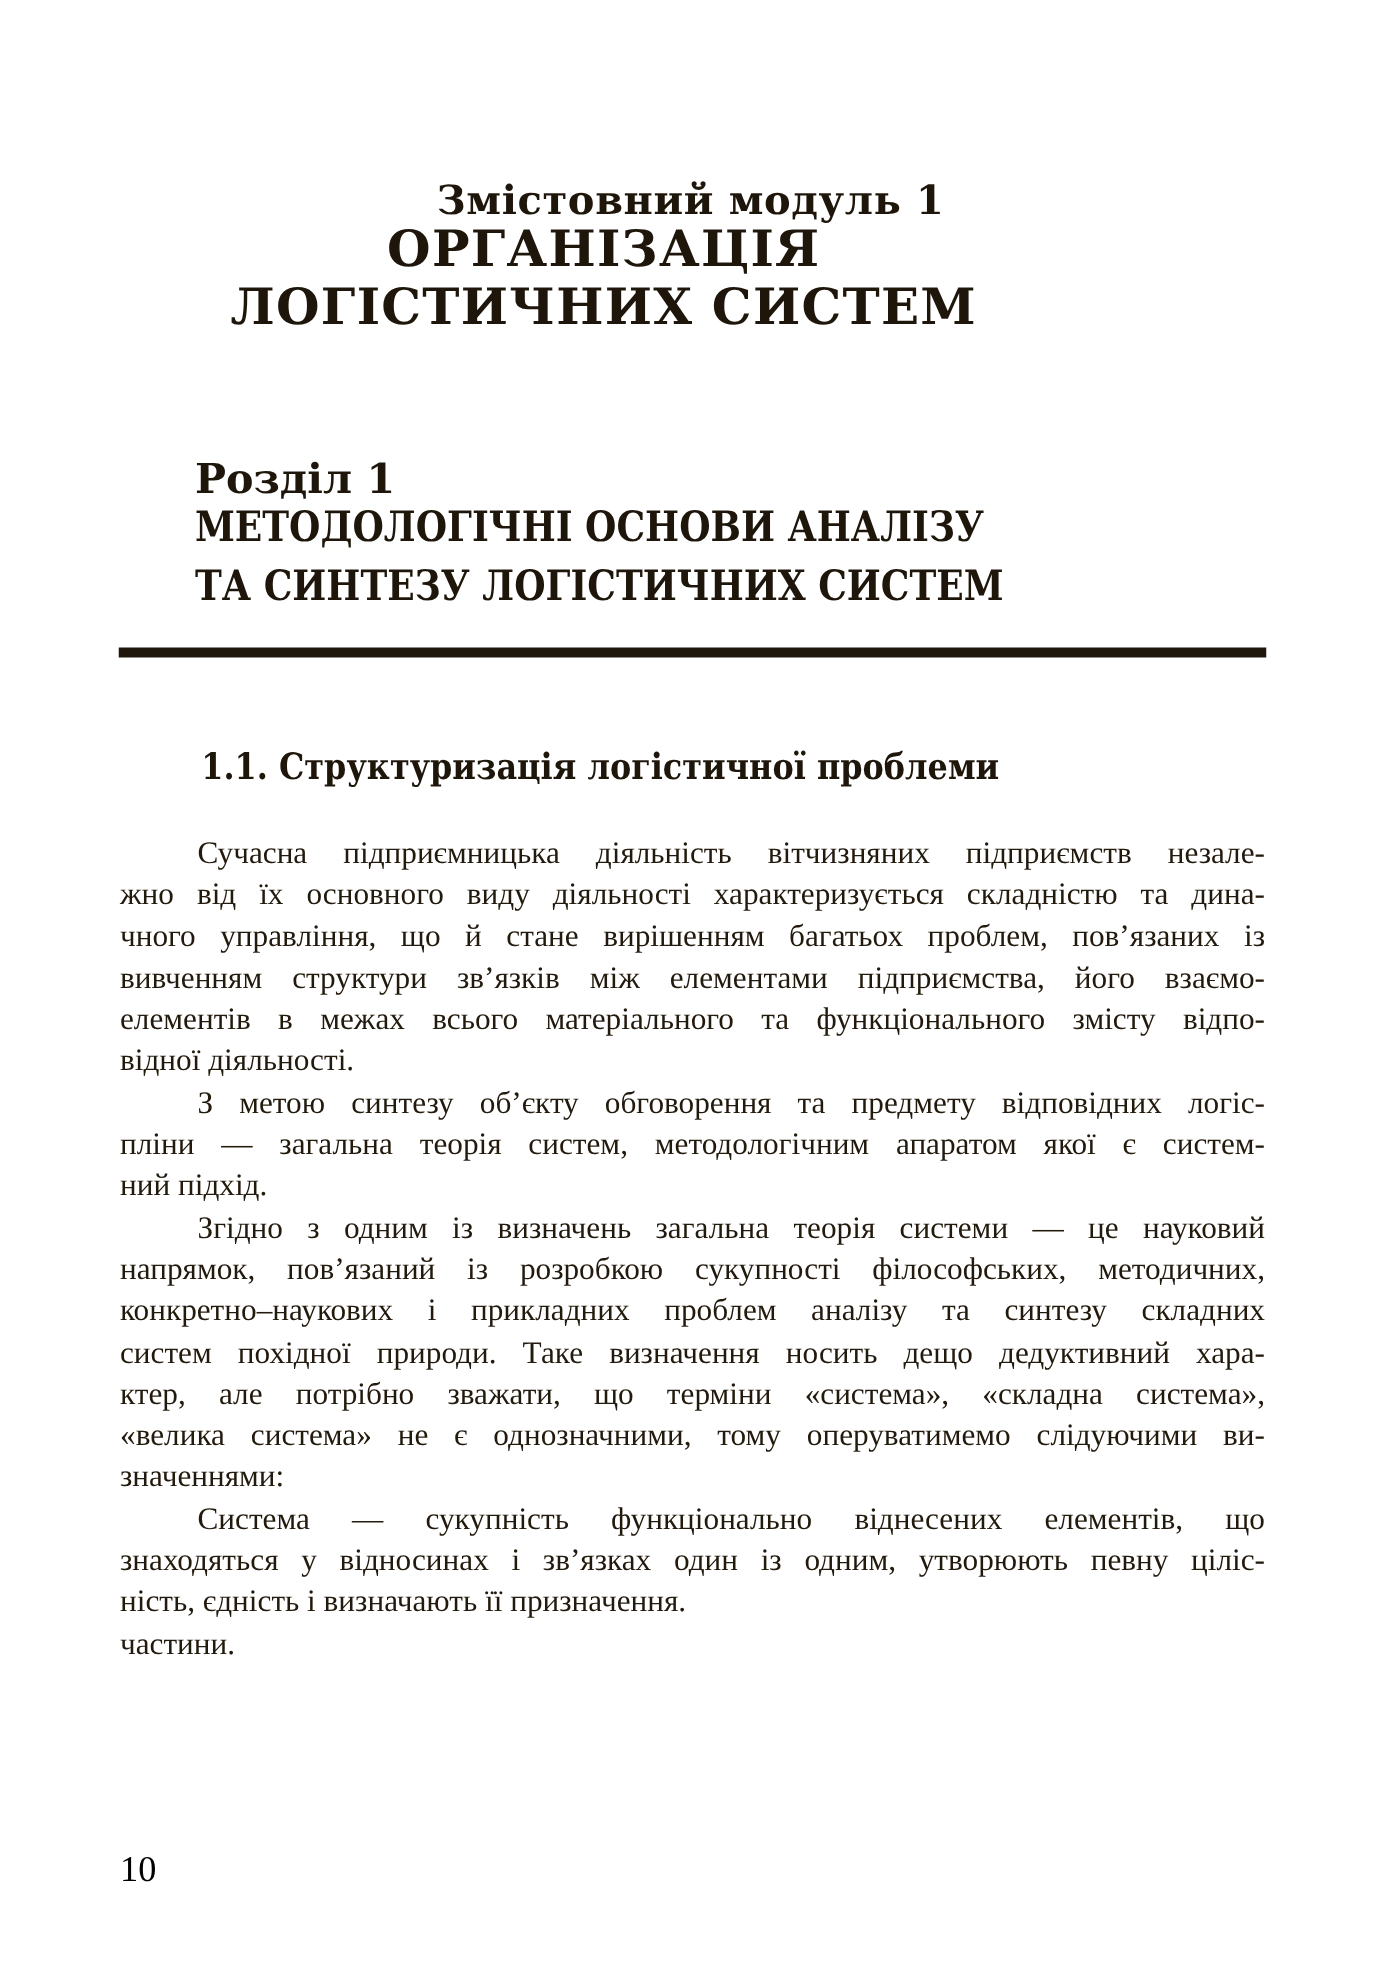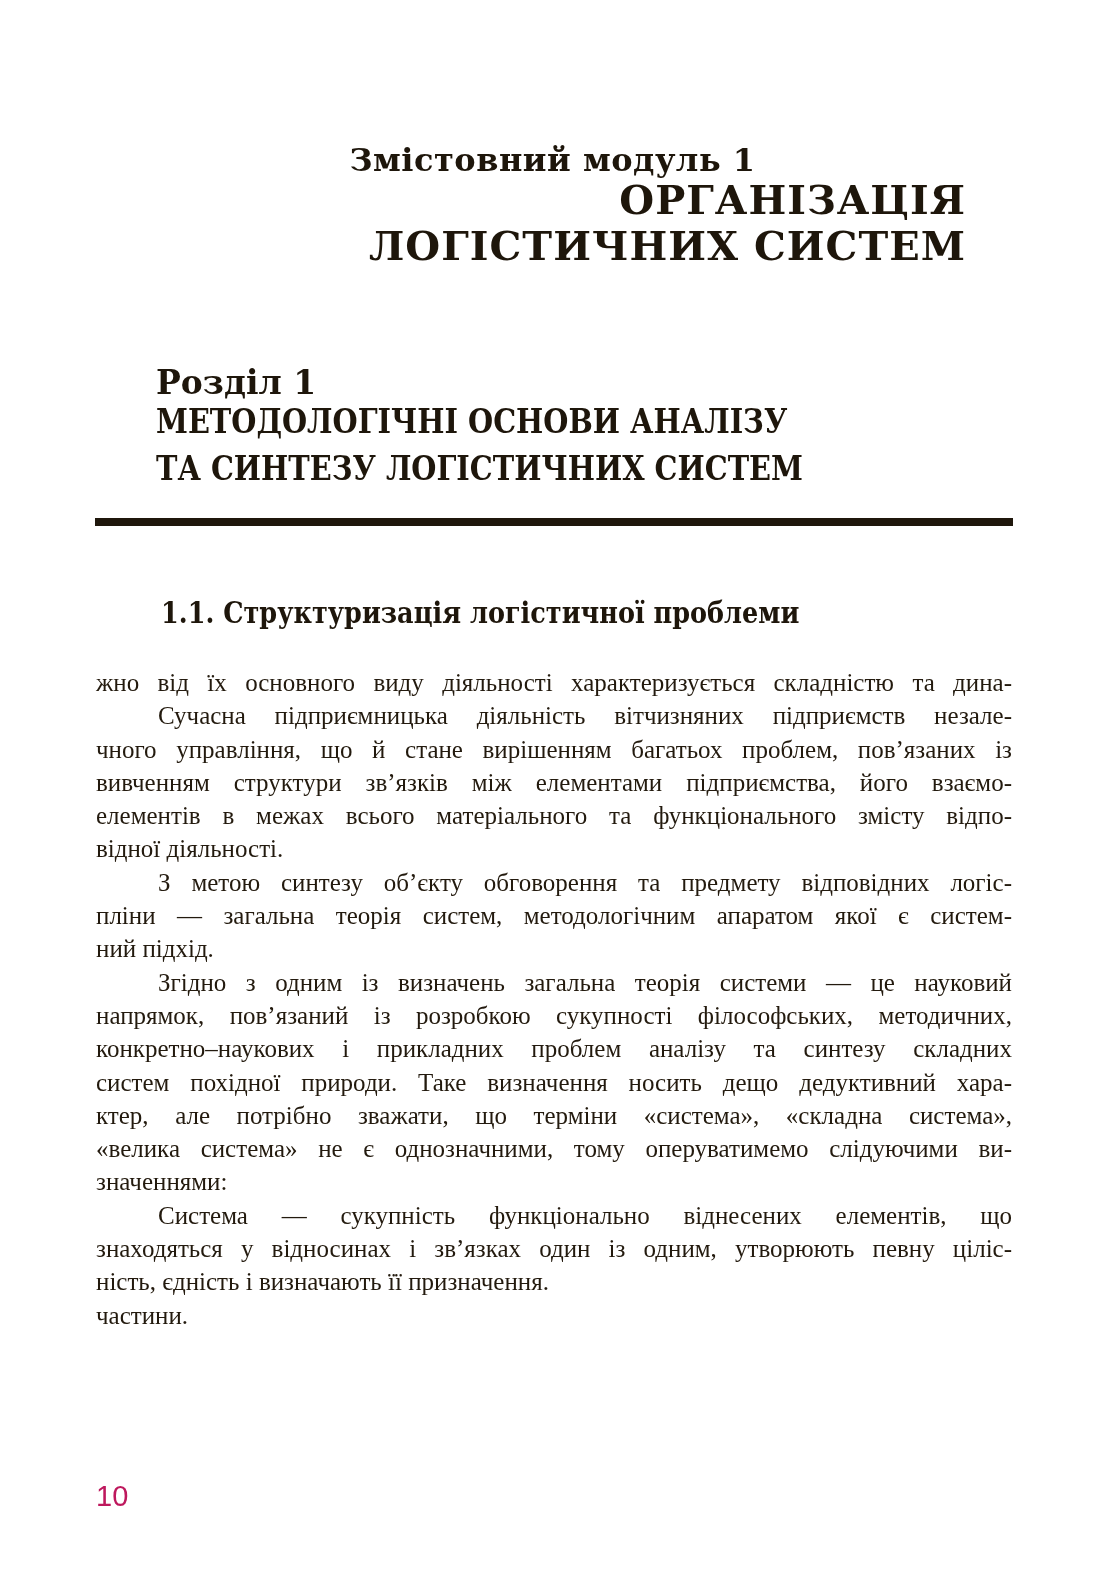--- a/index.html
+++ b/index.html
@@ -5,21 +5,21 @@
   html, body { margin: 0; padding: 0; background: #ffffff; }
   body { width: 1105px; height: 1575px; position: relative; overflow: hidden; color: #1e160b; }
   .page { position: absolute; left: 0; top: 16px; width: 1105px; height: 1575px; margin-top: 20px; }
 
   .module-sub {
     position: absolute; top: 104px; left: 0; width: 1105px; text-align: center;
     font-family: "DejaVu Serif", serif; font-weight: bold; font-size: 32px; line-height: 40px;
     letter-spacing: 0.5px;
   }
   .module-title {
-    position: absolute; left: 0; width: 966px; text-align: right;
+    position: absolute; left: 0; width: 966px; text-align: center;
     font-family: "DejaVu Serif", serif; font-weight: bold; font-size: 40px; line-height: 48px;
     letter-spacing: 1px;
   }
   .module-title.l1 { top: 140px; }
   .module-title.l2 { top: 186px; }
 
   .section-sub {
     position: absolute; top: 327px; left: 156px;
     font-family: "DejaVu Serif", serif; font-weight: bold; font-size: 33px; line-height: 40px;
   }
@@ -48,21 +48,21 @@
   .line {
     height: 33.3px; line-height: 33.3px; white-space: nowrap;
     text-align: justify; text-align-last: justify; overflow: visible;
   }
   .line.indent { padding-left: 62px; }
   .line.last { text-align-last: left; }
   .line > span { display: inline; }
 
   .page-number {
     position: absolute; left: 96px; top: 1443px;
-    font-family: Liberation Sans, sans-serif; font-size: 29px; line-height: 34px; color: #be185d;
+    font-family: Liberation Serif, serif; font-size: 29px; line-height: 34px; color: #000000;
   }
 </style>
 </head>
 <body>
 
 <div class="page">
 
   <div class="module-sub">Змістовний модуль 1</div>
   <div class="module-title l1">ОРГАНІЗАЦІЯ</div>
   <div class="module-title l2">ЛОГІСТИЧНИХ СИСТЕМ</div>
@@ -70,22 +70,22 @@
   <div class="section-sub">Розділ 1</div>
   <div class="section-title l1">МЕТОДОЛОГІЧНІ ОСНОВИ АНАЛІЗУ</div>
   <div class="section-title l2">ТА СИНТЕЗУ ЛОГІСТИЧНИХ СИСТЕМ</div>
 
   <div class="rule"></div>
 
   <div class="subsection">1.1. Структуризація логістичної проблеми</div>
 
   <div class="body">
 
+    <div class="line indent"><span>Сучасна підприємницька діяльність вітчизняних підприємств незале-</span></div>
     <div class="line"><span>жно від їх основного виду діяльності характеризується складністю та дина-</span></div>
-    <div class="line indent"><span>Сучасна підприємницька діяльність вітчизняних підприємств незале-</span></div>
     <div class="line"><span>чного управління, що й стане вирішенням багатьох проблем, пов’язаних із</span></div>
     <div class="line"><span>вивченням структури зв’язків між елементами підприємства, його взаємо-</span></div>
     <div class="line"><span>елементів в межах всього матеріального та функціонального змісту відпо-</span></div>
     <div class="line last"><span>відної діяльності.</span></div>
 
     <div class="line indent"><span>З метою синтезу об’єкту обговорення та предмету відповідних логіс-</span></div>
     <div class="line"><span>пліни — загальна теорія систем, методологічним апаратом якої є систем-</span></div>
     <div class="line last"><span>ний підхід.</span></div>
 
     <div class="line indent"><span>Згідно з одним із визначень загальна теорія системи — це науковий</span></div>

